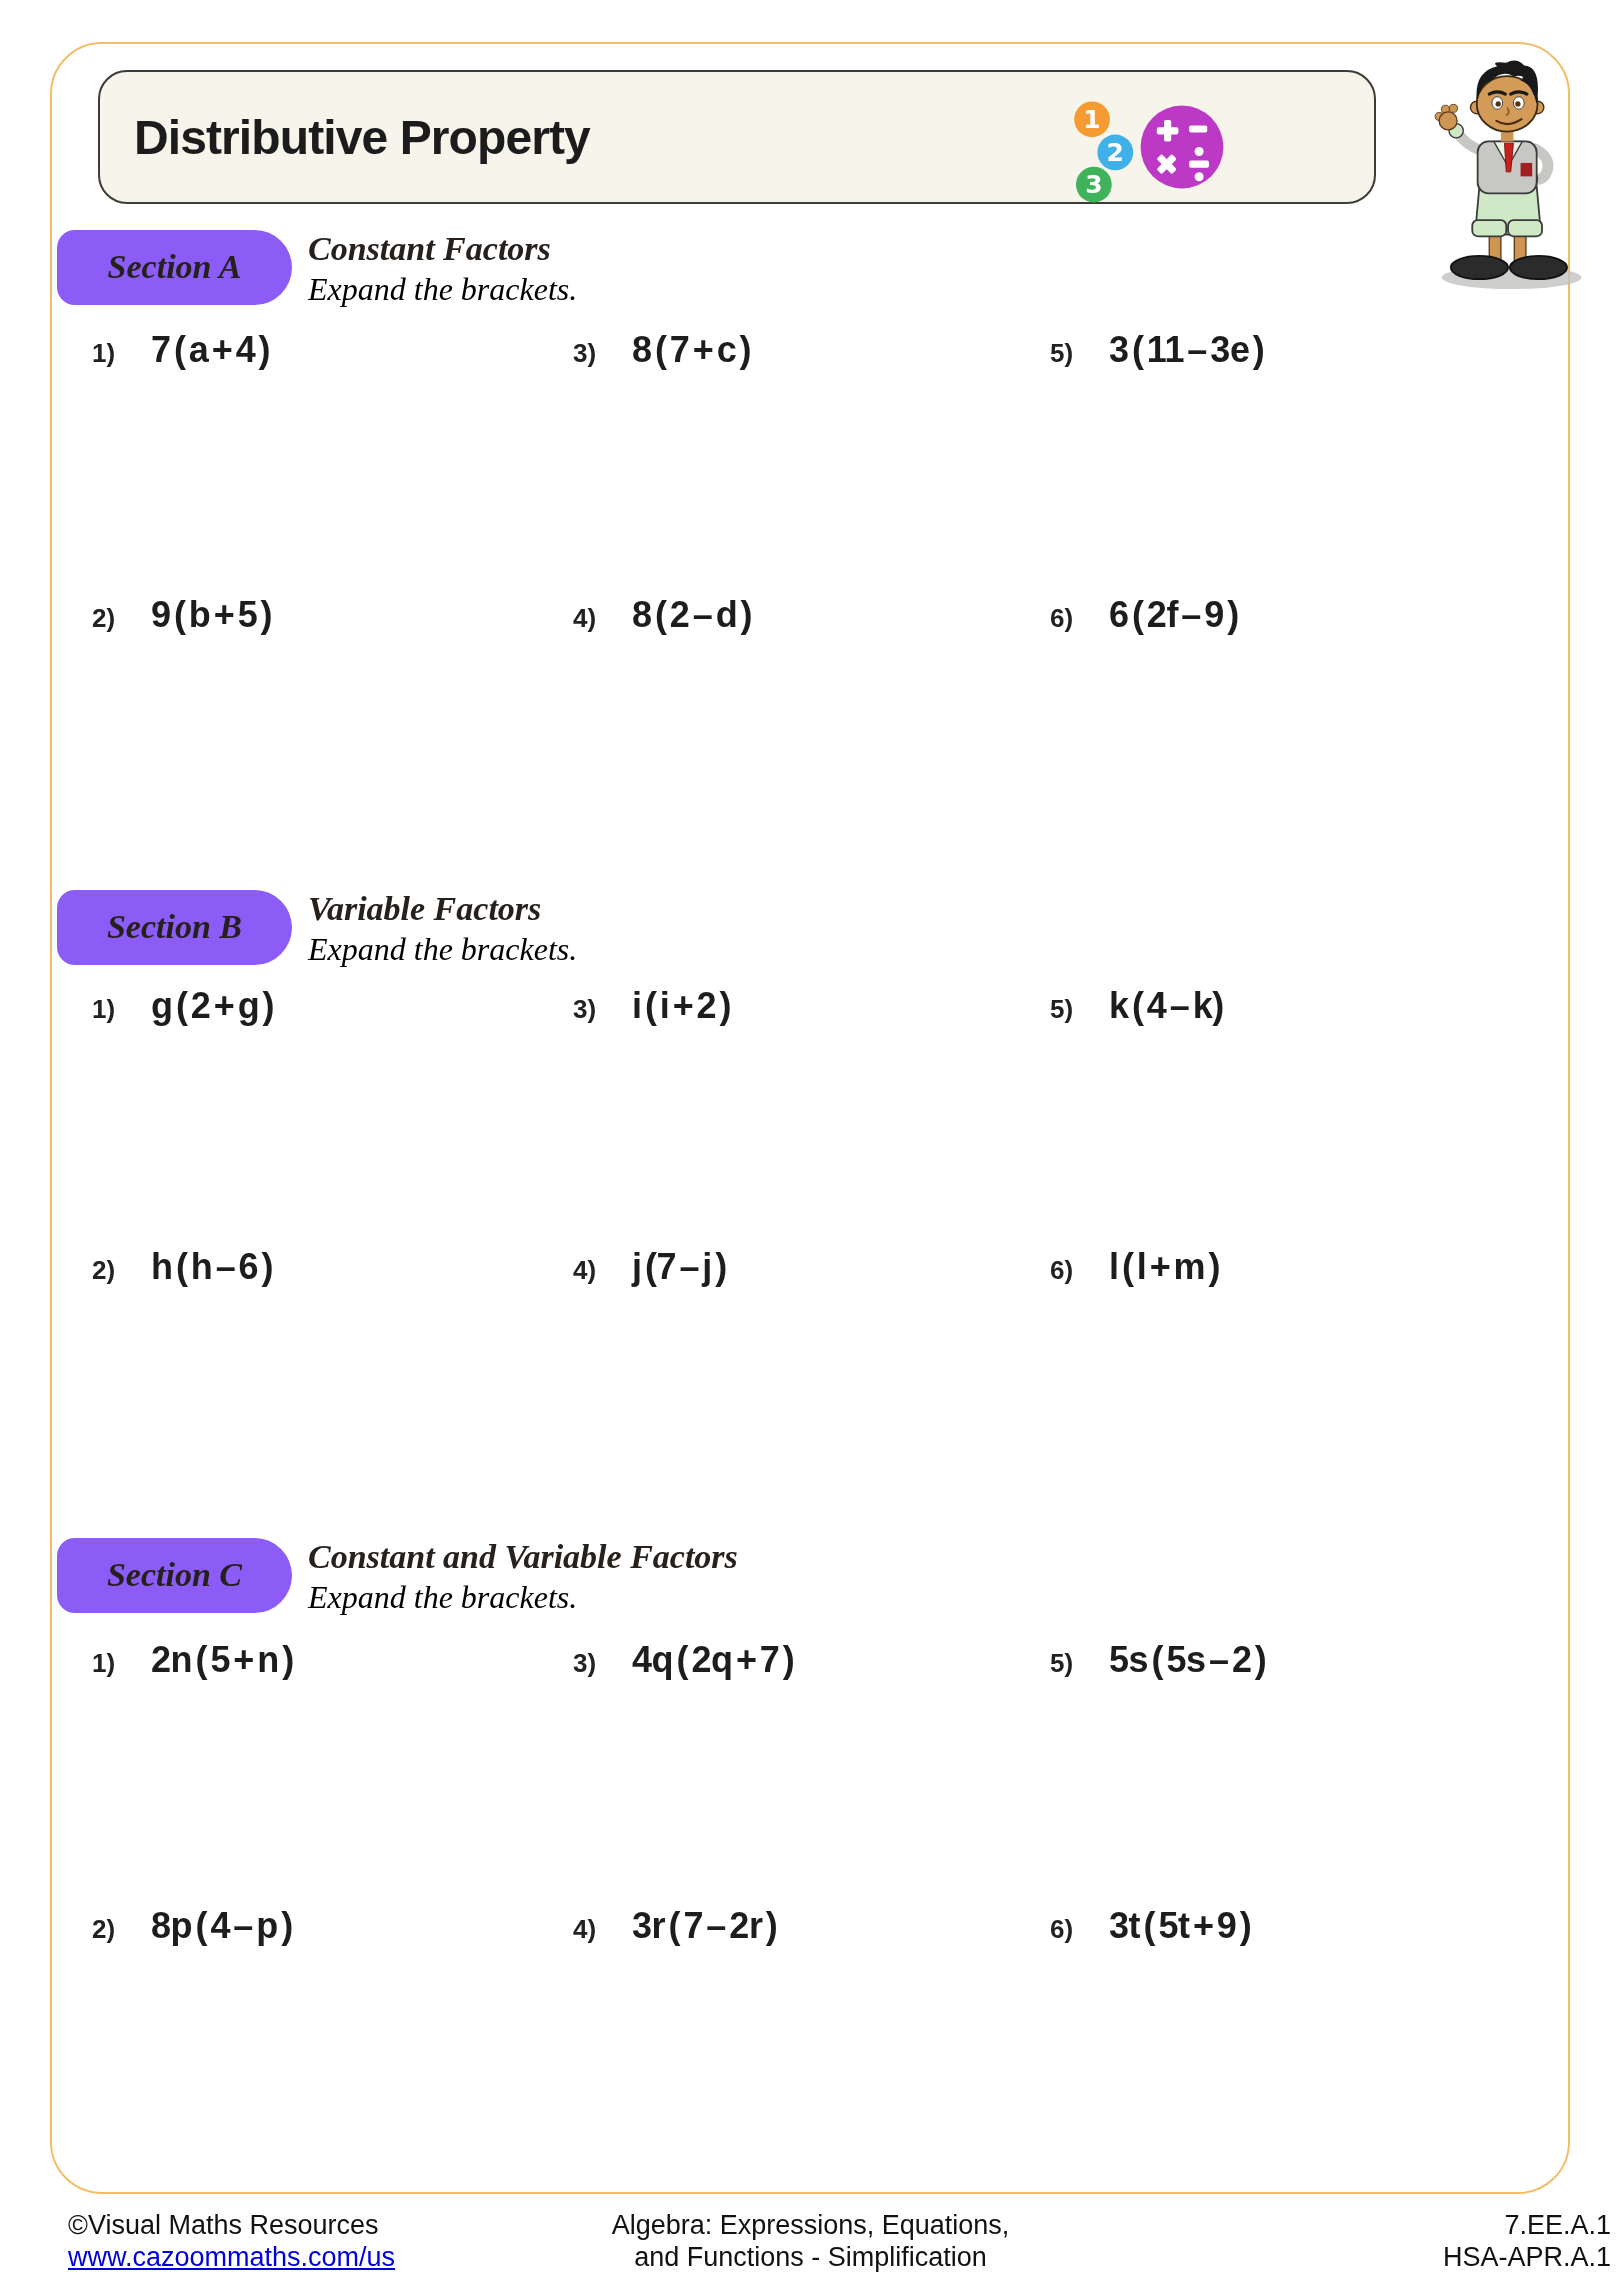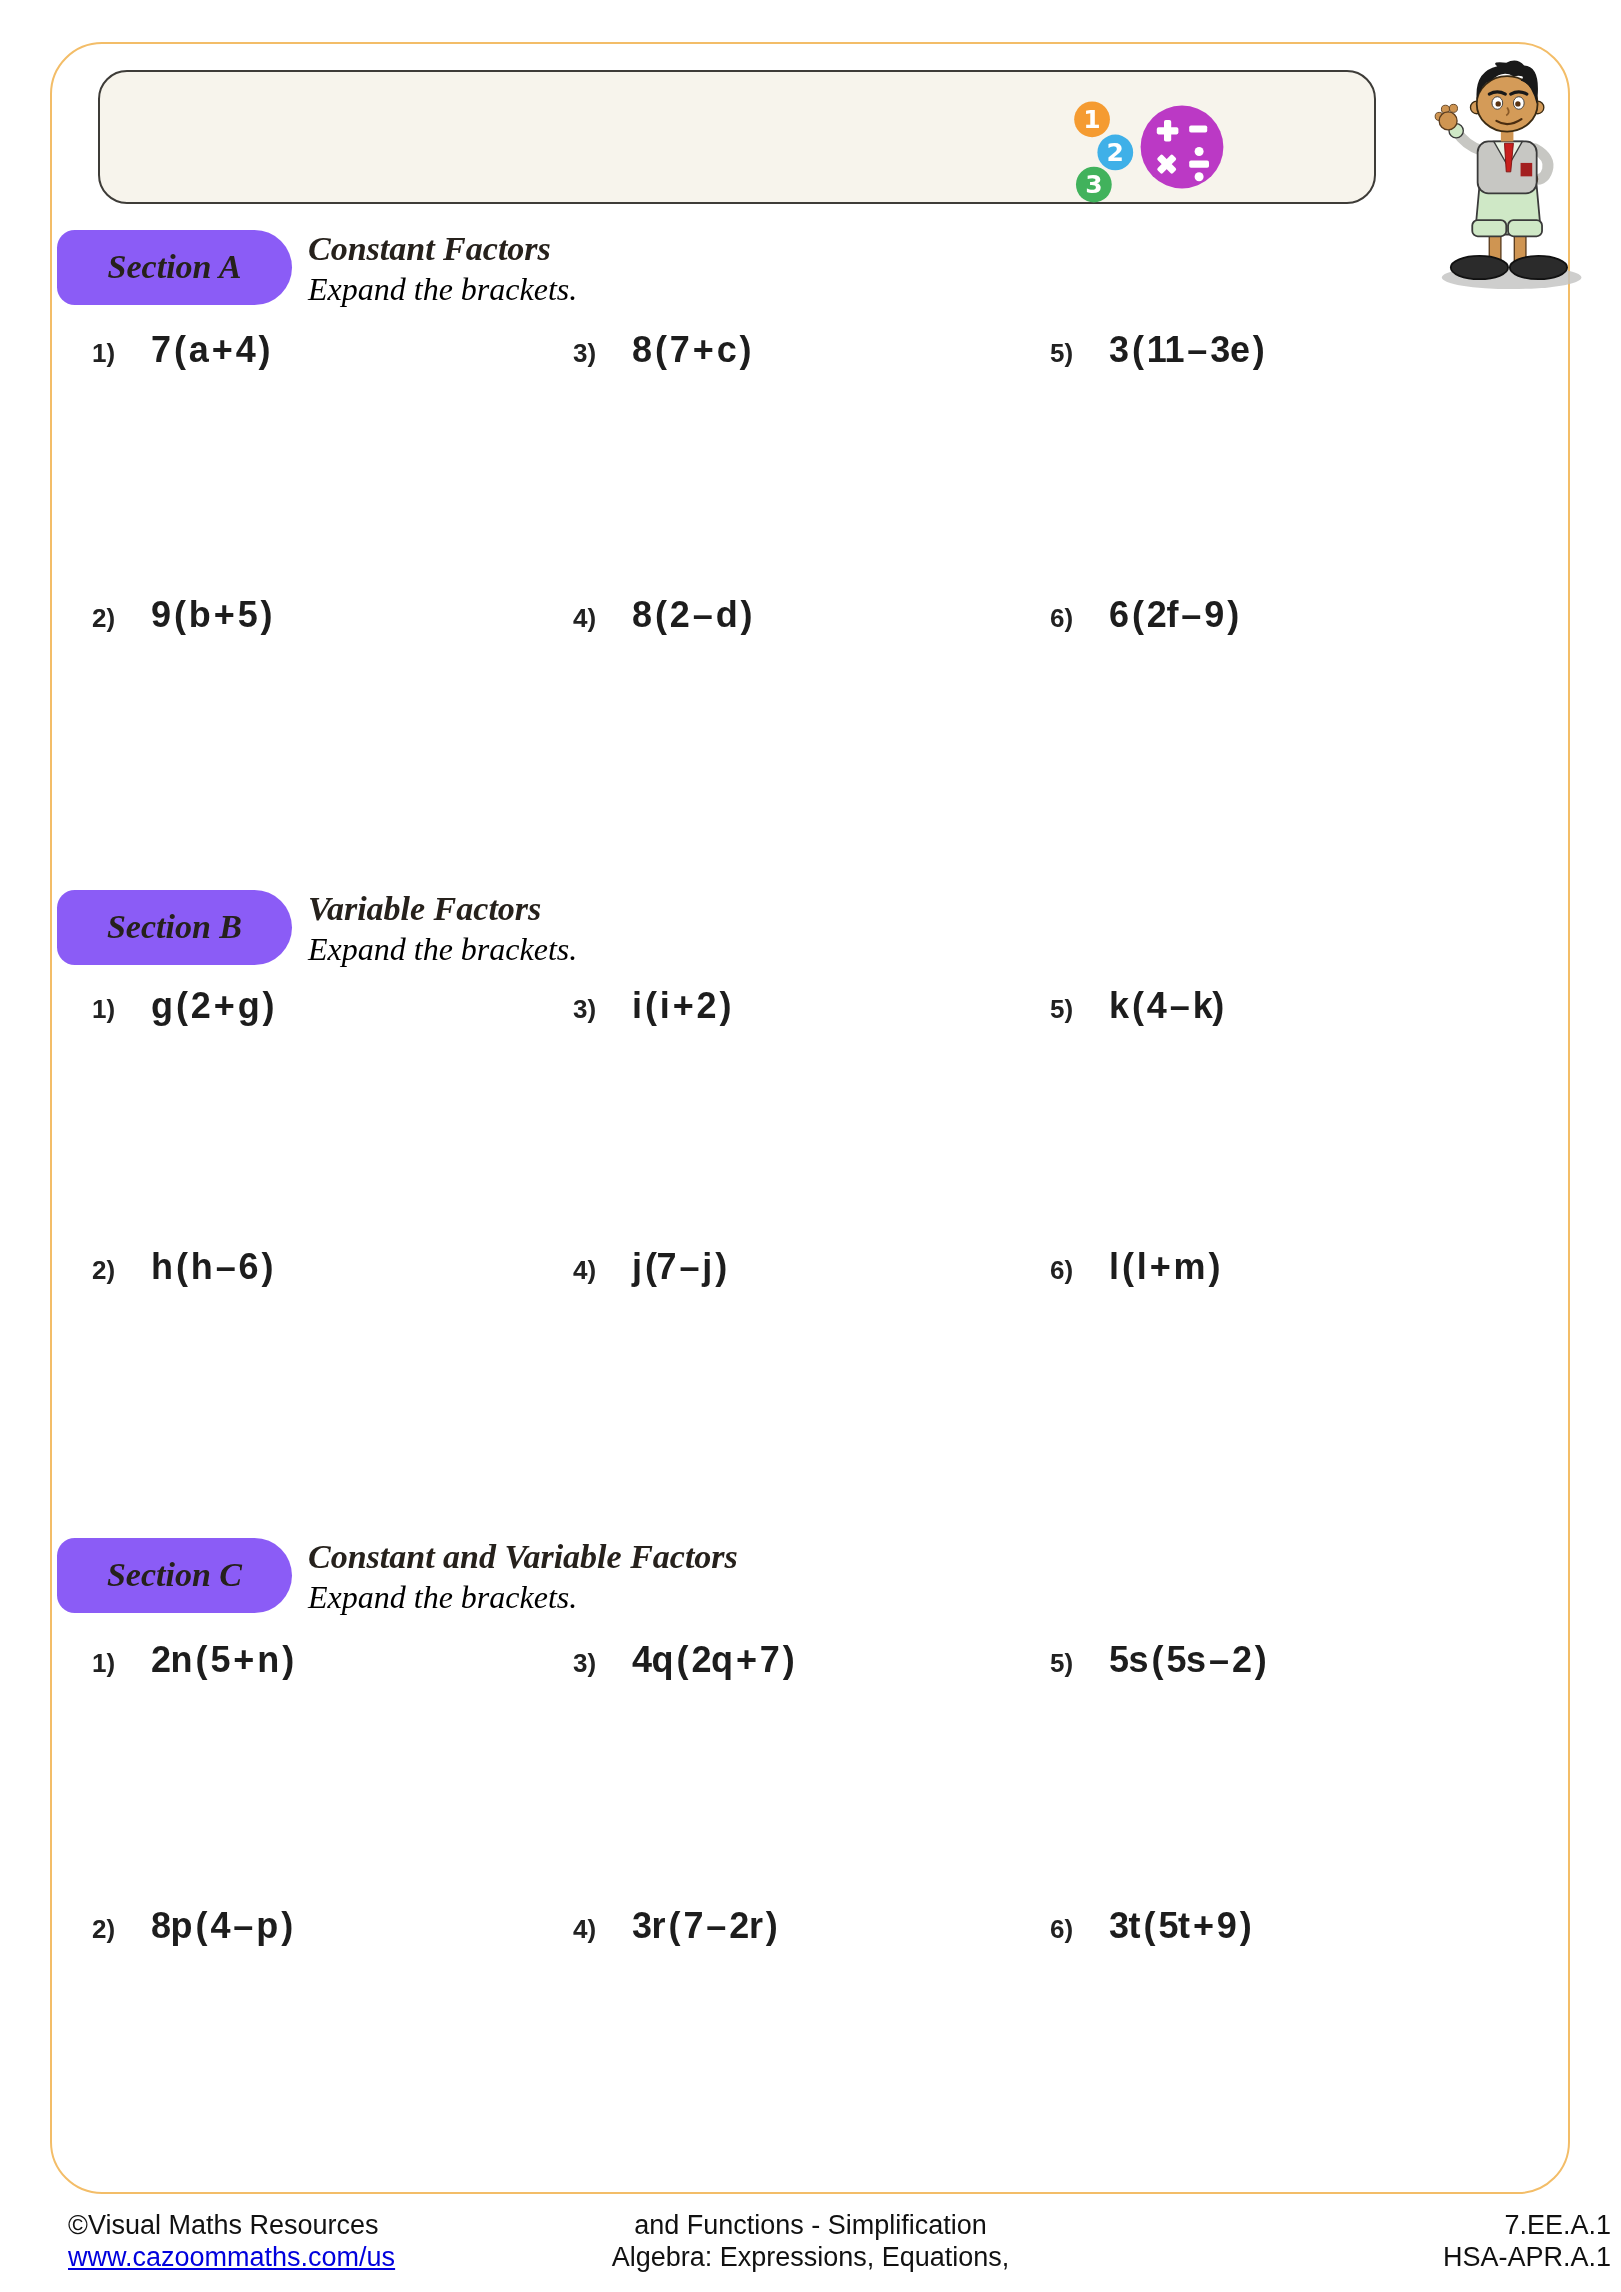--- a/index.html
+++ b/index.html
@@ -43,20 +43,21 @@
   .f-right{position:absolute;left:1423px;top:0;width:188px;text-align:right;line-height:32px;}
   .f-link{color:#0000dd;text-decoration:underline;cursor:pointer;}
 </style>
 </head>
 <body>
 
 <div class="page">
   <div class="frame"></div>
 
   <div class="title-box">
+    <div class="title-text">Distributive Property</div>
 
     <svg class="badge-numbers" width="72" height="109" viewBox="0 0 80 122">
       <circle cx="30" cy="25" r="20" fill="#f59b31"></circle>
       <circle cx="56" cy="62" r="20" fill="#3fb0e8"></circle>
       <circle cx="32" cy="98" r="20" fill="#41b25c"></circle>
       <text x="30" y="35" text-anchor="middle" font-family="DejaVu Sans" font-weight="bold" font-size="28" fill="#fff">1</text>
       <text x="56" y="72" text-anchor="middle" font-family="DejaVu Sans" font-weight="bold" font-size="28" fill="#fff">2</text>
       <text x="32" y="108" text-anchor="middle" font-family="DejaVu Sans" font-weight="bold" font-size="28" fill="#fff">3</text>
     </svg>
 
@@ -201,22 +202,22 @@
         <span class="pexpr">3t ( 5t + 9 )</span>
       </div>
   </div>
 
   <div class="footer">
     <div class="f-left">
       <div>©Visual Maths Resources</div>
       <div><span class="f-link">www.cazoommaths.com/us</span></div>
     </div>
     <div class="f-center">
+      <div>Algebra: Expressions, Equations,</div>
       <div>and Functions - Simplification</div>
-      <div>Algebra: Expressions, Equations,</div>
     </div>
     <div class="f-right">
       <div>7.EE.A.1</div>
       <div>HSA-APR.A.1</div>
     </div>
   </div>
 </div>
 
 
 </body></html>

